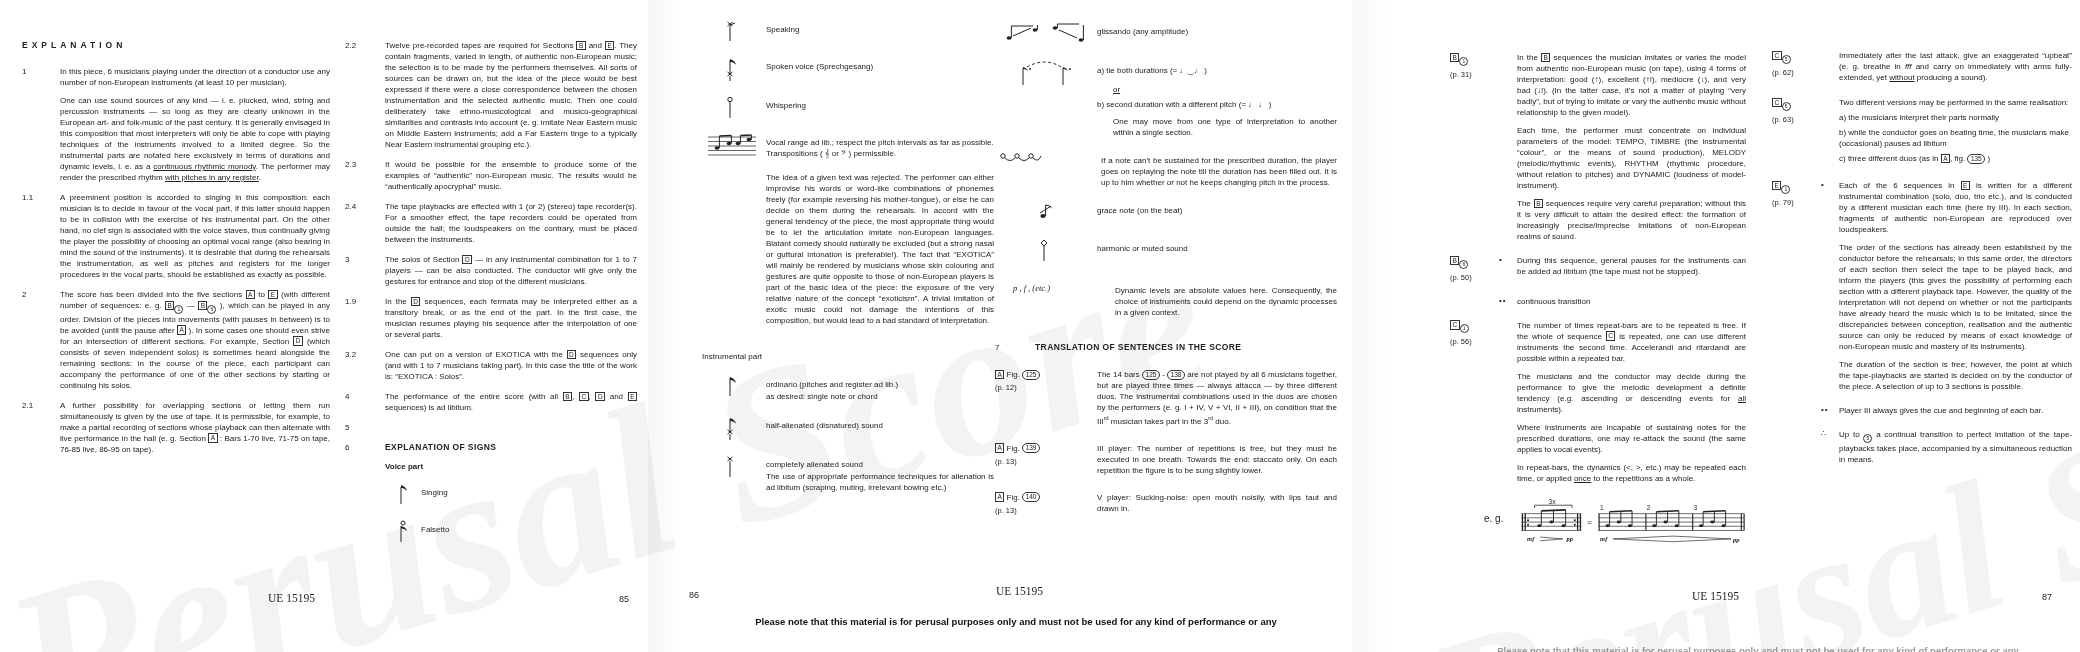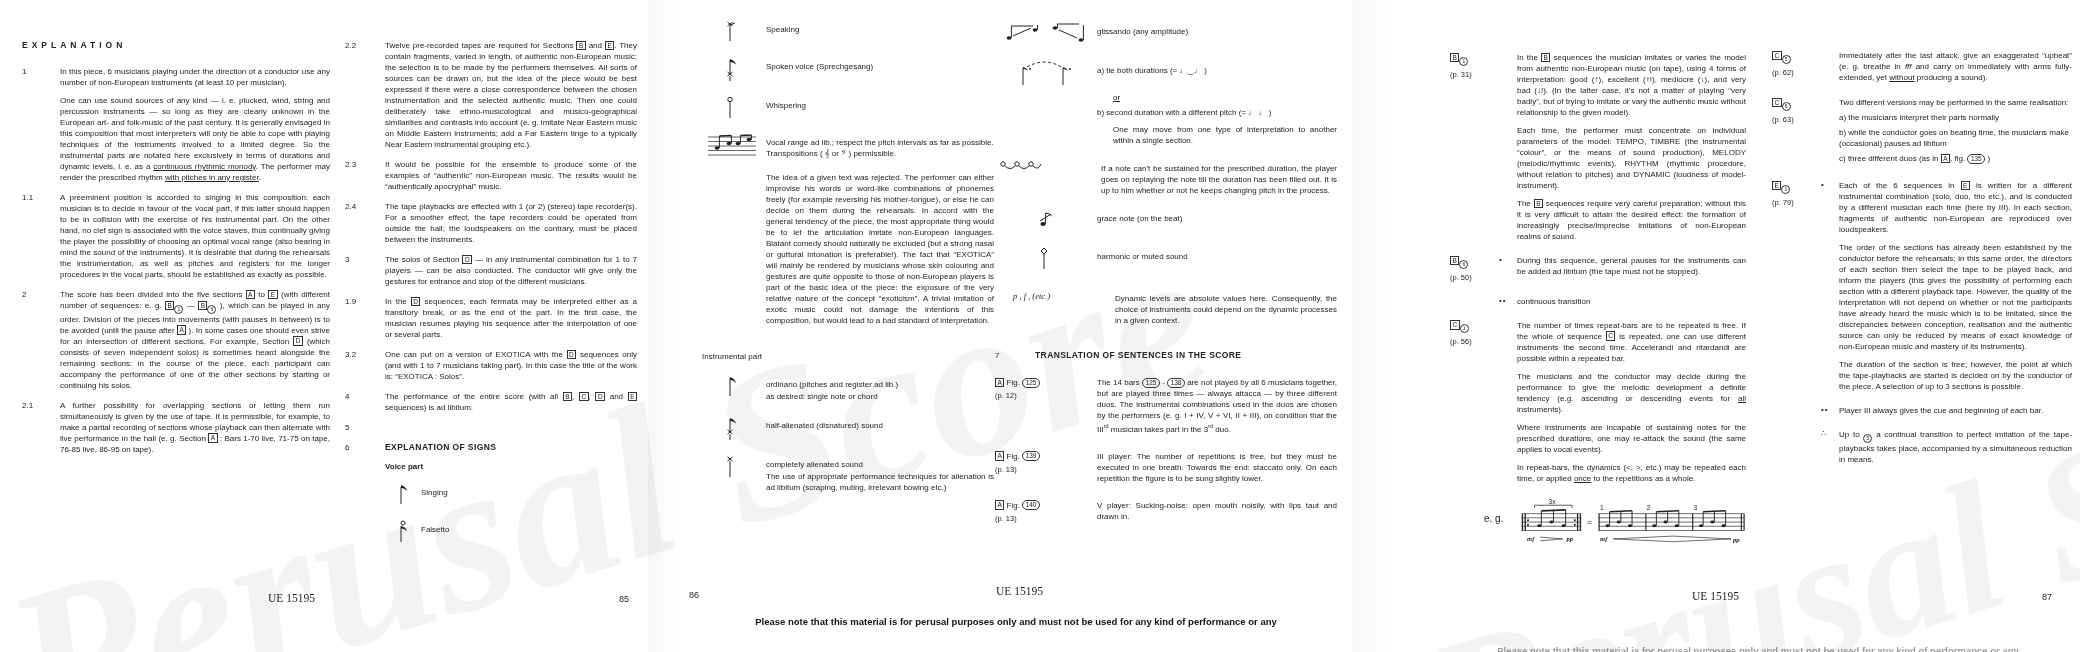--- a/index.html
+++ b/index.html
@@ -285,21 +285,21 @@
           <path class="fl" d="M6 6 q4 1 5 4 q-2.5 -2.5 -5 -2 Z"></path>
             <path class="st" d="M6 7 V24"></path>
           <path class="fl" d="M46 6 q4 1 5 4 q-2.5 -2.5 -5 -2 Z"></path>
             <path class="st" d="M46 7 V24"></path>
           <path class="st" d="M10 6 Q28 -4 44 6" stroke-dasharray="3 2.5"></path>
           <circle class="fl" cx="13" cy="8" r="0.9"></circle>
             <circle class="fl" cx="53" cy="8" r="0.9"></circle>
         </svg>
       </span>
       <span class="signlabel">
-        <p style="margin-bottom:16px">a) tie both durations (= ♩‿♩ )</p>
+        <p style="margin-bottom:8px">a) tie both durations (= ♩‿♩ )</p>
         <p class="ind" style="margin-bottom:4px"><span class="ul">or</span></p>
         <p style="margin-bottom:6px">b) second duration with a different pitch (= ♩ ♩ )</p>
         <p class="ind">One may move from one type of interpretation to another within a single section.</p>
       </span>
     </div>
 
     <div class="signrow" style="margin-top:10px">
       <span class="sicon" style="justify-content:flex-start;padding-left:4px">
         <svg width="44" height="14" viewBox="0 0 44 14">
           <circle class="st" cx="4" cy="5" r="2.2"></circle>

